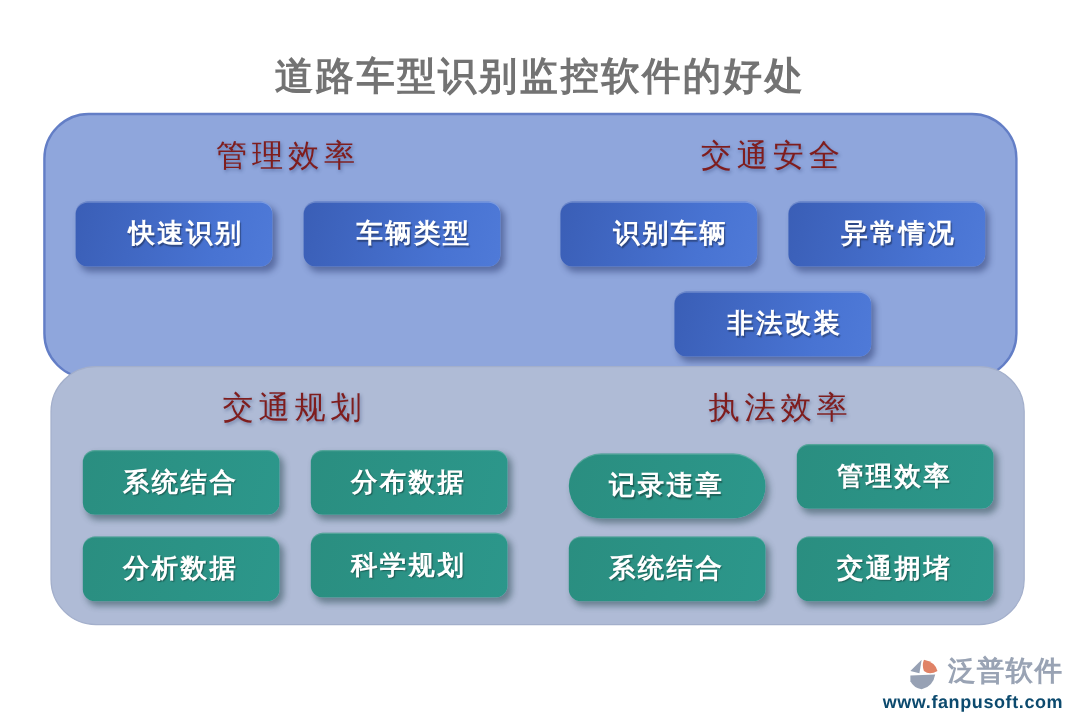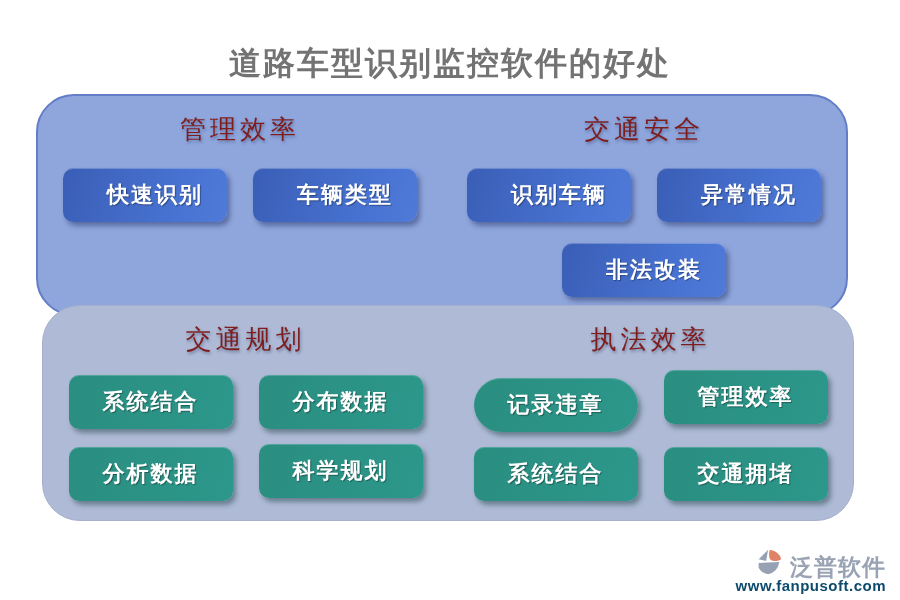--- a/index.html
+++ b/index.html
@@ -88,21 +88,21 @@
   .footer {
     position: absolute;
     right: 14px; bottom: 6px;
     display: flex;
     flex-direction: column;
     align-items: flex-end;
     font-family: "Liberation Sans", "DejaVu Sans", sans-serif;
   }
   .brand-row {
     display: flex;
-    align-items: flex-end;
+    align-items: flex-start;
     gap: 5px;
   }
   .brand-name {
     font-size: 23px;
     font-weight: bold;
     color: #99A3B4;
     letter-spacing: 1px;
     line-height: 1.05;
   }
   .brand-url {

